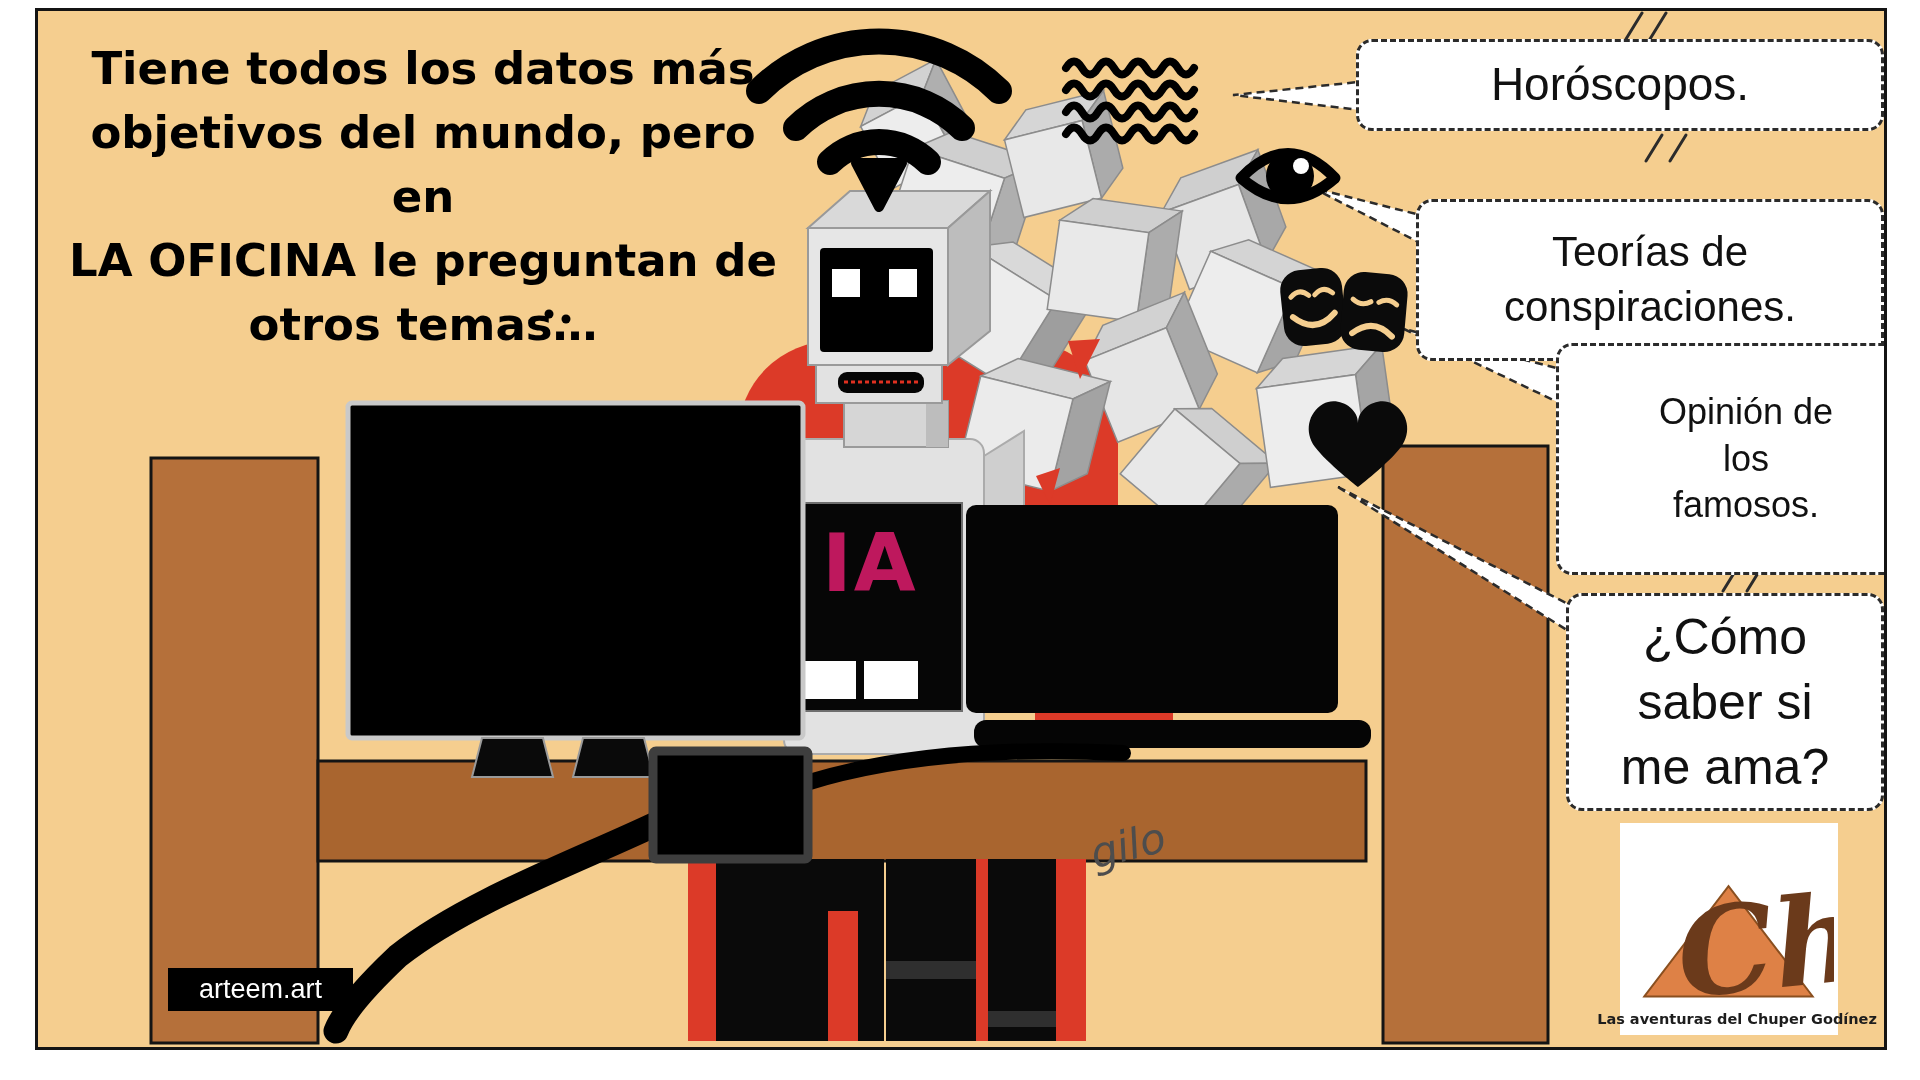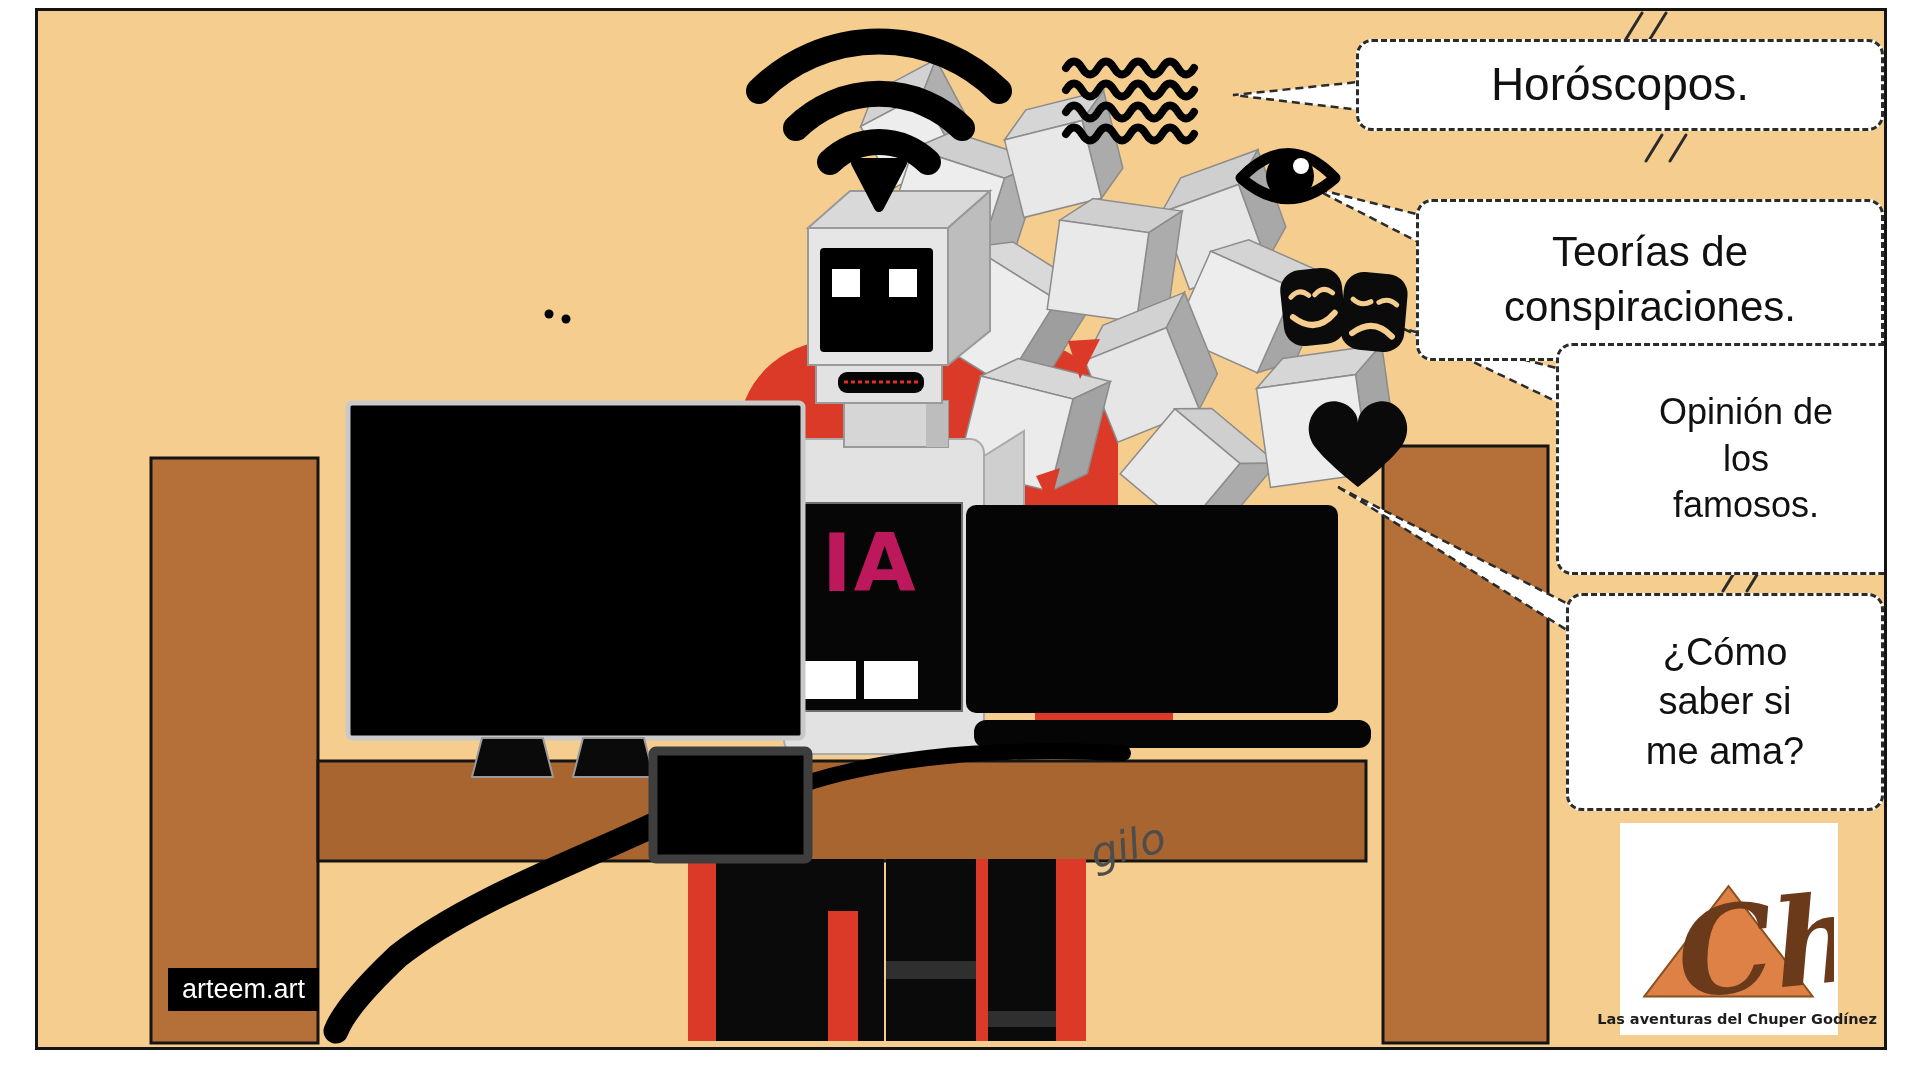--- a/index.html
+++ b/index.html
@@ -10,25 +10,25 @@
   .art{position:absolute;left:0;top:0;width:1846px;height:1036px;}
   .caption{position:absolute;left:30px;top:26px;width:710px;text-align:center;
            font-size:45px;line-height:1.42;font-weight:600;color:#000;white-space:pre-line;}
   .bubble{position:absolute;background:#ffffff;border:3px dashed #2b2b2b;border-radius:16px;
           display:flex;align-items:center;justify-content:center;text-align:center;
           color:#111;font-family:"Liberation Sans",sans-serif;white-space:pre-line;
           box-sizing:border-box;line-height:1.3;}
   .b1{left:1318px;top:28px;width:528px;height:92px;font-size:46px;}
   .b2{left:1378px;top:152px;width:468px;height:162px;font-size:42px;margin-top:36px;}
   .b3{left:1518px;top:332px;width:380px;height:232px;font-size:36px;}
-  .b4{left:1528px;top:582px;width:318px;height:218px;font-size:38px;}
+  .b4{left:1528px;top:582px;width:318px;height:218px;font-size:50px;}
   .ia{position:absolute;left:756px;top:506px;width:160px;padding-left:28px;
       font-size:80px;font-weight:bold;color:#be185d;letter-spacing:2px;}
   .watermark{position:absolute;left:130px;top:957px;background:#000;color:#fff;
-             font-size:27px;padding:6px 14px;font-family:"Liberation Sans",sans-serif;}
+             font-size:27px;padding:6px 31px;font-family:"Liberation Sans",sans-serif;}
   .signature{position:absolute;left:1052px;top:810px;font-size:42px;color:#4d4d4d;
              font-style:italic;transform:rotate(-14deg);}
   .logo{position:absolute;left:1582px;top:812px;width:218px;height:212px;background:#ffffff;
         display:flex;flex-direction:column;align-items:center;justify-content:flex-end;
         padding-bottom:8px;box-sizing:border-box;}
   .logo-caption{font-size:14.5px;color:#1d1d1d;font-weight:600;margin-top:2px;white-space:nowrap;margin-left:16px;}
 </style>
 </head>
 <body>
 
@@ -205,20 +205,24 @@
           <path d="M 1316 324 Q 1336 306 1356 324" stroke="#F5CE8F" stroke-width="6" fill="none" stroke-linecap="round"></path>
         </g>
       </g>
 
       <g fill="#000000">
         <circle cx="511" cy="303" r="4.5"></circle>
         <circle cx="528" cy="308" r="4.5"></circle>
       </g>
     </svg>
 
+    <div class="caption">Tiene todos los datos más
+objetivos del mundo, pero en
+LA OFICINA le preguntan de
+otros temas…</div>
 
     <div class="bubble b1">Horóscopos.</div>
     <div class="bubble b2">Teorías de
 conspiraciones.</div>
     <div class="bubble b3">Opinión de
 los
 famosos.</div>
     <div class="bubble b4">¿Cómo
 saber si
 me ama?</div>

